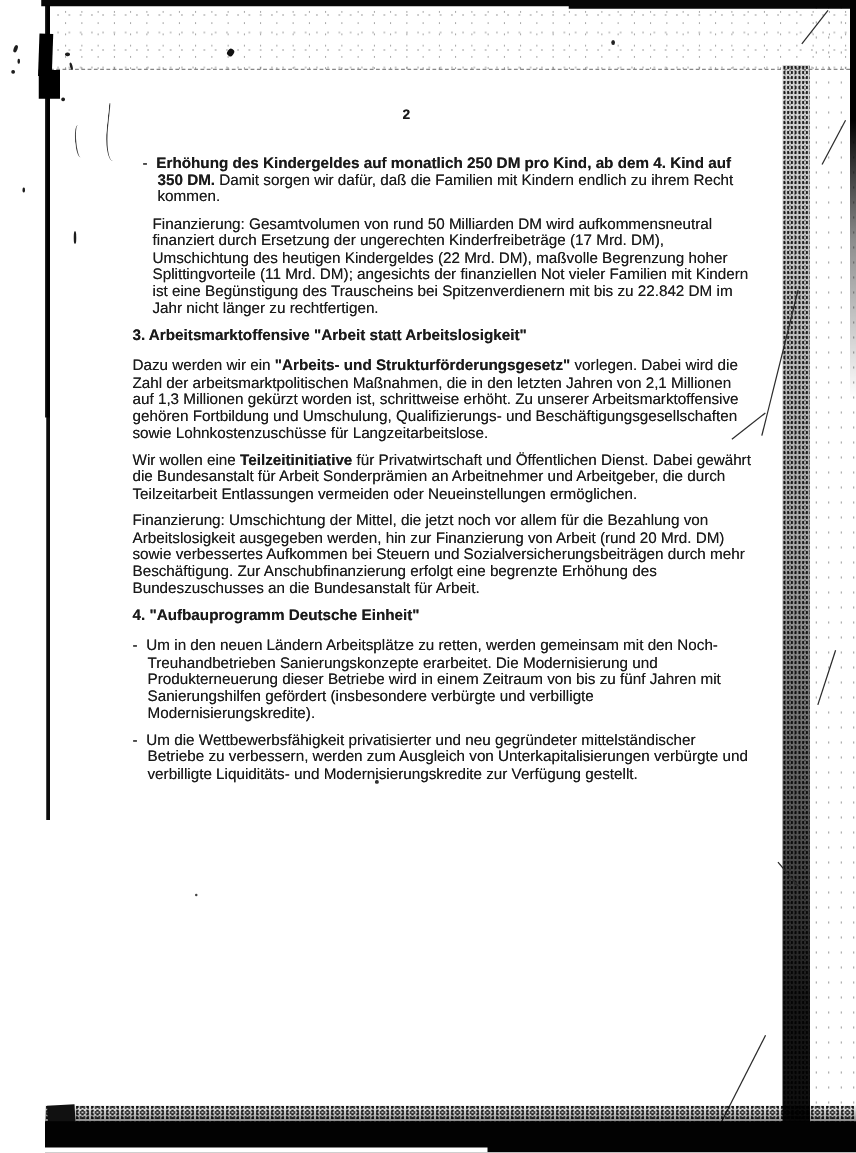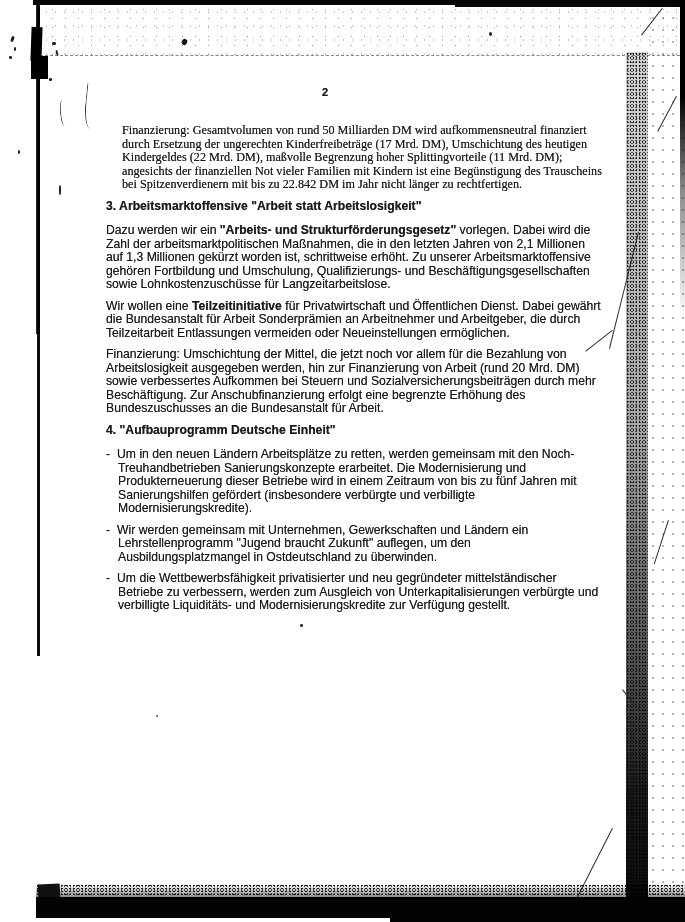--- a/index.html
+++ b/index.html
@@ -14,21 +14,21 @@
     color:#1a1a1a;font-size:12.2px;line-height:13.5px;
     text-shadow:0 0 .4px rgba(0,0,0,.65);
   }
   .content p{margin:0 0 8px 0;}
   .pageno{position:absolute;left:216px;top:-38px;font-size:11px;font-weight:700;}
   .h{font-weight:700;margin:2px 0 11px 0 !important;}
   b{font-weight:700;}
   .bullet{padding-left:12px;text-indent:-12px;}
   .dash{margin-right:7px;}
   .ind1{margin-left:8px !important;}
-  .ind2{margin-left:16px !important;width:481px;font-family:Liberation Serif, serif;}
+  .ind2{margin-left:16px !important;width:481px;}
   
   .art{position:absolute;z-index:2;pointer-events:none;}
   .spk{
     background-image:
       radial-gradient(rgba(0,0,0,.5) .6px, transparent .75px),
       radial-gradient(rgba(0,0,0,.28) .5px, transparent .65px);
     background-size:13px 9px, 9px 14px;
   }
   .top-bar{left:33px;top:0;width:652px;height:5px;background:#050505;}
   .top-bar2{left:455px;top:0;width:230px;height:7px;background:#060606;}
@@ -112,35 +112,35 @@
   <div class="art bottom-sliver"></div>
 
   <div class="art blot1"></div>
   <div class="art blot2"></div>
   <div class="art dot1"></div>
   <div class="art dot2"></div>
 
   <main class="content">
     <div class="pageno">2</div>
 
+    <p class="bullet ind1"><span class="dash">-</span><span><b>Erhöhung des Kindergeldes auf monatlich 250 DM pro Kind, ab dem 4. Kind auf 350 DM.</b><span> Damit sorgen wir dafür, daß die Familien mit Kindern endlich zu ihrem Recht kommen.</span></span></p>
 
     <p class="ind2">Finanzierung: Gesamtvolumen von rund 50 Milliarden DM wird aufkommensneutral finanziert durch Ersetzung der ungerechten Kinderfreibeträge (17 Mrd. DM), Umschichtung des heutigen Kindergeldes (22 Mrd. DM), maßvolle Begrenzung hoher Splittingvorteile (11 Mrd. DM); angesichts der finanziellen Not vieler Familien mit Kindern ist eine Begünstigung des Trauscheins bei Spitzenverdienern mit bis zu 22.842 DM im Jahr nicht länger zu rechtfertigen.</p>
 
     <p class="h">3. Arbeitsmarktoffensive "Arbeit statt Arbeitslosigkeit"</p>
 
 
     <p><span>Dazu werden wir ein </span><b>"Arbeits- und Strukturförderungsgesetz"</b><span> vorlegen. Dabei wird die Zahl der arbeitsmarktpolitischen Maßnahmen, die in den letzten Jahren von 2,1 Millionen auf 1,3 Millionen gekürzt worden ist, schrittweise erhöht. Zu unserer Arbeitsmarktoffensive gehören Fortbildung und Umschulung, Qualifizierungs- und Beschäftigungsgesellschaften sowie Lohnkostenzuschüsse für Langzeitarbeitslose.</span></p>
 
     <p><span>Wir wollen eine </span><b>Teilzeitinitiative</b><span> für Privatwirtschaft und Öffentlichen Dienst. Dabei gewährt die Bundesanstalt für Arbeit Sonderprämien an Arbeitnehmer und Arbeitgeber, die durch Teilzeitarbeit Entlassungen vermeiden oder Neueinstellungen ermöglichen.</span></p>
 
     <p>Finanzierung: Umschichtung der Mittel, die jetzt noch vor allem für die Bezahlung von Arbeitslosigkeit ausgegeben werden, hin zur Finanzierung von Arbeit (rund 20 Mrd. DM) sowie verbessertes Aufkommen bei Steuern und Sozialversicherungsbeiträgen durch mehr Beschäftigung. Zur Anschubfinanzierung erfolgt eine begrenzte Erhöhung des Bundeszuschusses an die Bundesanstalt für Arbeit.</p>
 
     <p class="h">4. "Aufbauprogramm Deutsche Einheit"</p>
 
     <p class="bullet"><span class="dash">-</span><span>Um in den neuen Ländern Arbeitsplätze zu retten, werden gemeinsam mit den Noch-Treuhandbetrieben Sanierungskonzepte erarbeitet. Die Modernisierung und Produkterneuerung dieser Betriebe wird in einem Zeitraum von bis zu fünf Jahren mit Sanierungshilfen gefördert (insbesondere verbürgte und verbilligte Modernisierungskredite).</span></p>
 
-    <p class="bullet"><span class="dash">-</span><span>Wir werden gemeinsam mit Unternehmen, Gewerkschaften und Ländern ein Lehrstellenprogramm "Jugend braucht Zukunft" auflegen, um den Ausbildungsplatzmangel in Ostdeutschland zu überwinden.</span></p>
 
 
     <p class="bullet"><span class="dash">-</span><span>Um die Wettbewerbsfähigkeit privatisierter und neu gegründeter mittelständischer Betriebe zu verbessern, werden zum Ausgleich von Unterkapitalisierungen verbürgte und verbilligte Liquiditäts- und Modernisierungskredite zur Verfügung gestellt.</span></p>
   </main>
 
 </div>
 
 </body></html>

